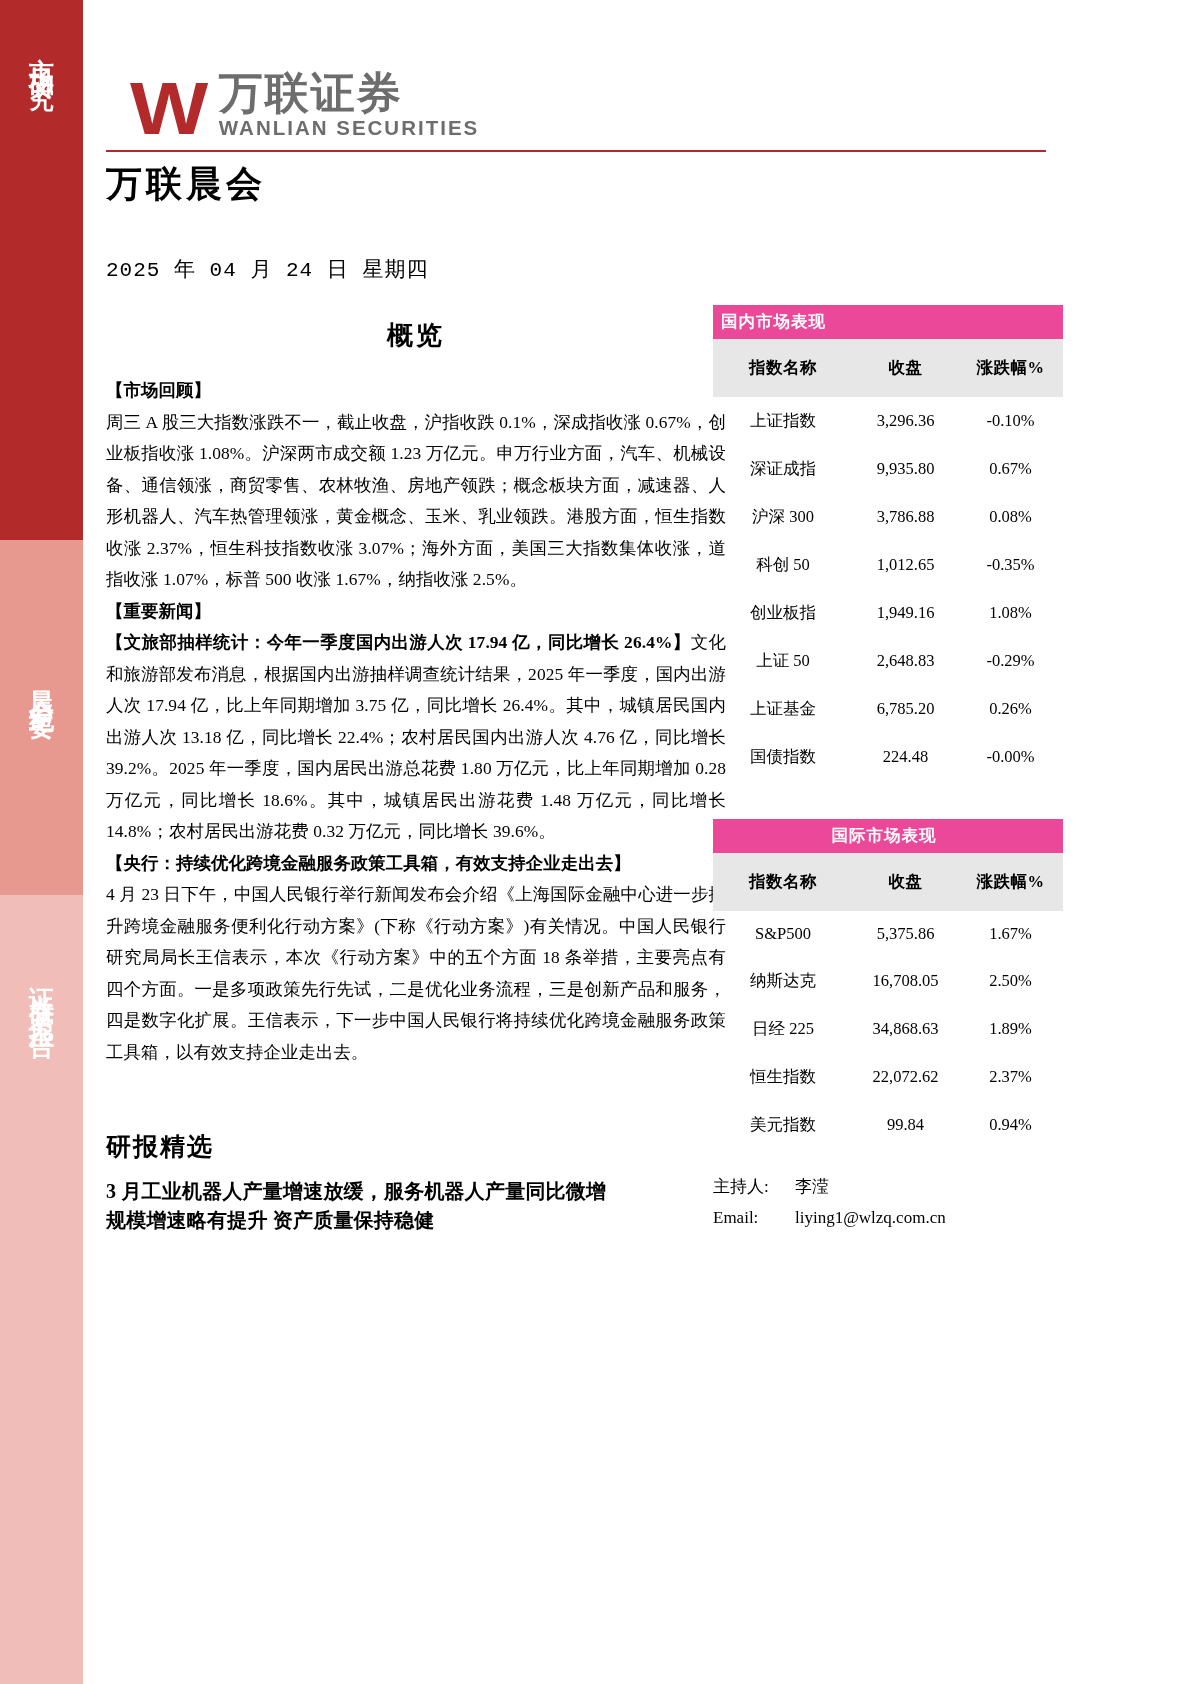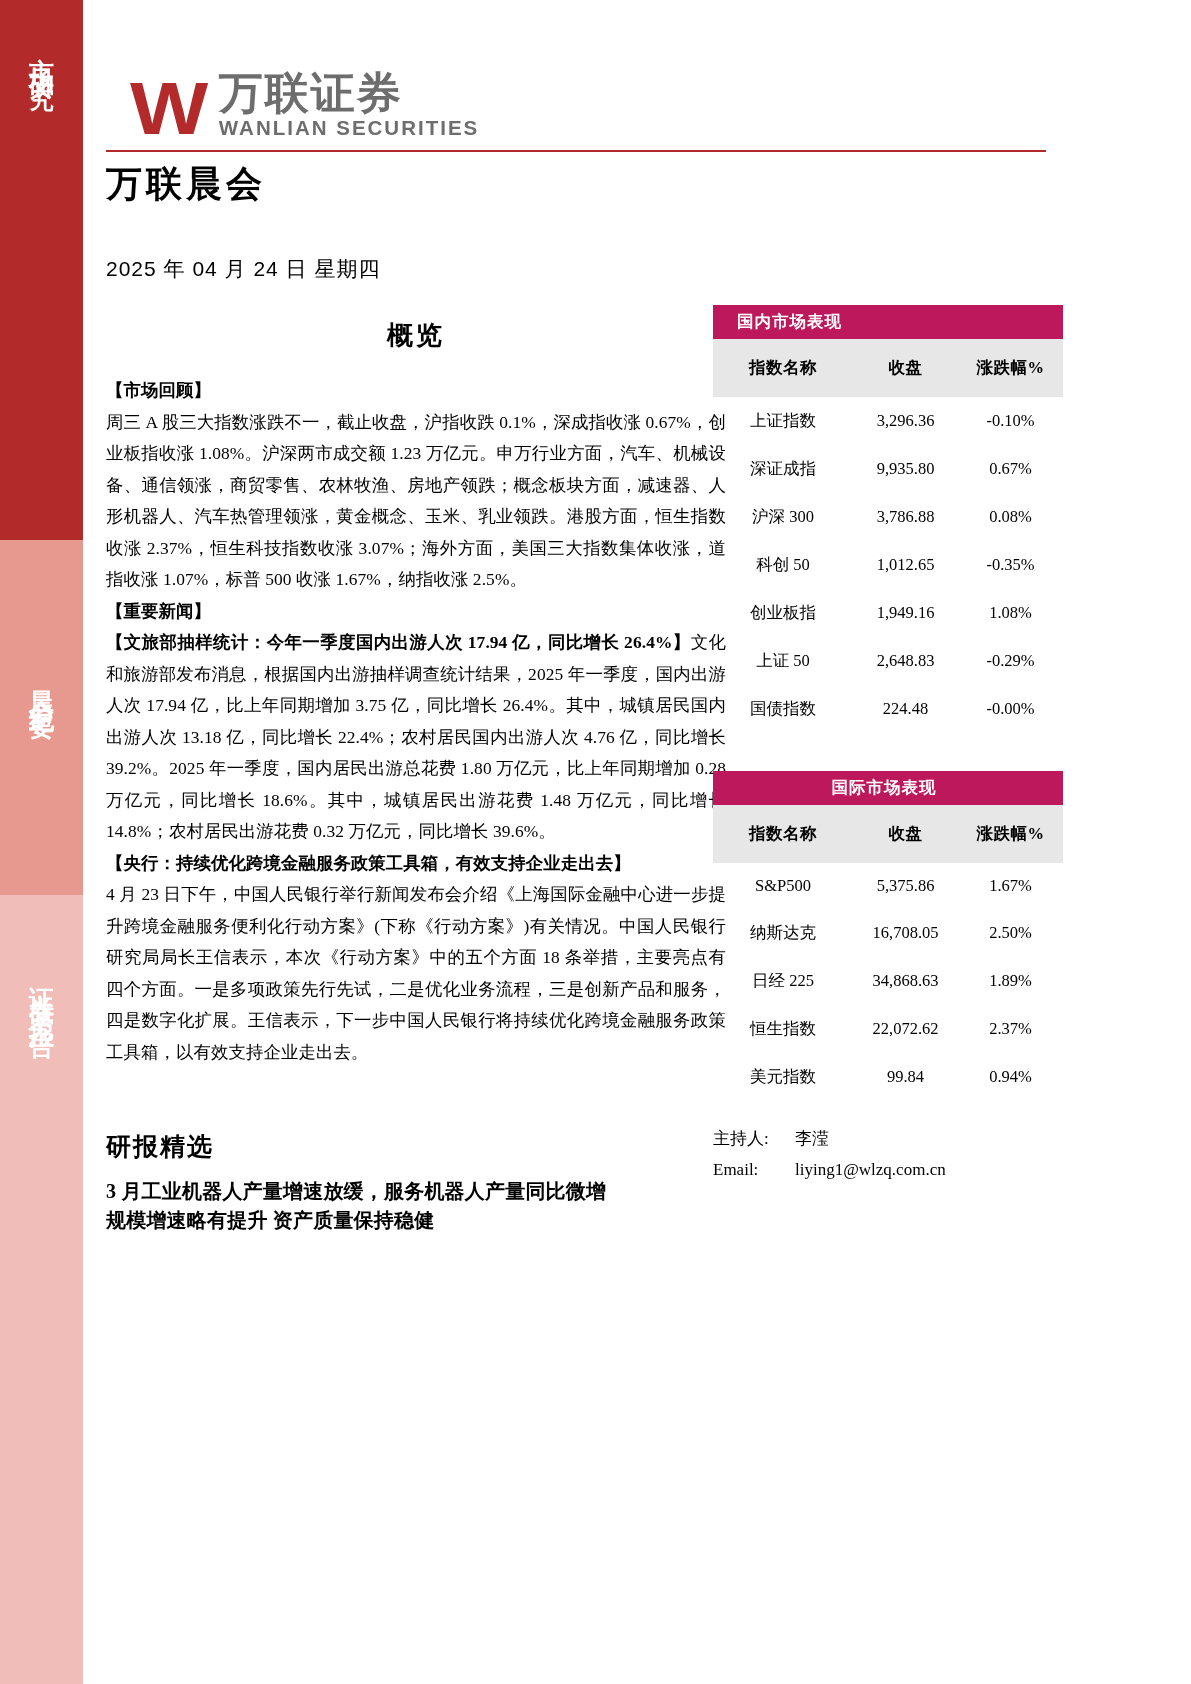--- a/index.html
+++ b/index.html
@@ -106,21 +106,21 @@
     left: 23px; top: 160px;
     font-family: "Liberation Serif", "DejaVu Serif", serif;
     font-weight: bold;
     font-size: 36px;
     letter-spacing: 4px;
     color: #000;
   }
   .doc-date {
     position: absolute;
     left: 23px; top: 255px;
-    font-family: Liberation Sans, sans-serif;
+    font-family: Liberation Mono, monospace;
     font-size: 21px;
     letter-spacing: 1px;
     color: #000;
   }
 
   
   .overview-head {
     position: absolute;
     left: 23px; top: 318px;
     width: 620px;
@@ -176,26 +176,26 @@
     position: absolute;
     left: 630px; top: 305px;
     width: 350px;
   }
   .mkt-table {
     width: 350px;
     border-collapse: collapse;
     font-family: "Liberation Serif", "DejaVu Serif", serif;
   }
   .mkt-table caption {
-    background: #be185d;
+    background: #ec4899;
     color: #ffffff;
     font-weight: bold;
     font-size: 16.5px;
     letter-spacing: 1px;
-    padding: 6px 8px 6px 24px;
+    padding: 6px 8px 6px 8px;
     text-align: left;
   }
   .mkt-table.intl caption { text-align: center; padding-left: 0; }
   .mkt-table thead th {
     background: #e7e7e7;
     font-weight: bold;
     font-size: 16.5px;
     padding: 18px 4px;
     letter-spacing: 0.5px;
   }
@@ -310,20 +310,25 @@
           </tr>
         <tr>
             <td>创业板指</td>
             <td class="num">1,949.16</td>
             <td class="num">1.08%</td>
           </tr>
         <tr>
             <td>上证 50</td>
             <td class="num">2,648.83</td>
             <td class="num">-0.29%</td>
+          </tr>
+        <tr>
+            <td>上证基金</td>
+            <td class="num">6,785.20</td>
+            <td class="num">0.26%</td>
           </tr>
         <tr>
             <td>国债指数</td>
             <td class="num">224.48</td>
             <td class="num">-0.00%</td>
           </tr>
       </tbody>
     </table>
 
     <div class="table-gap"></div>

